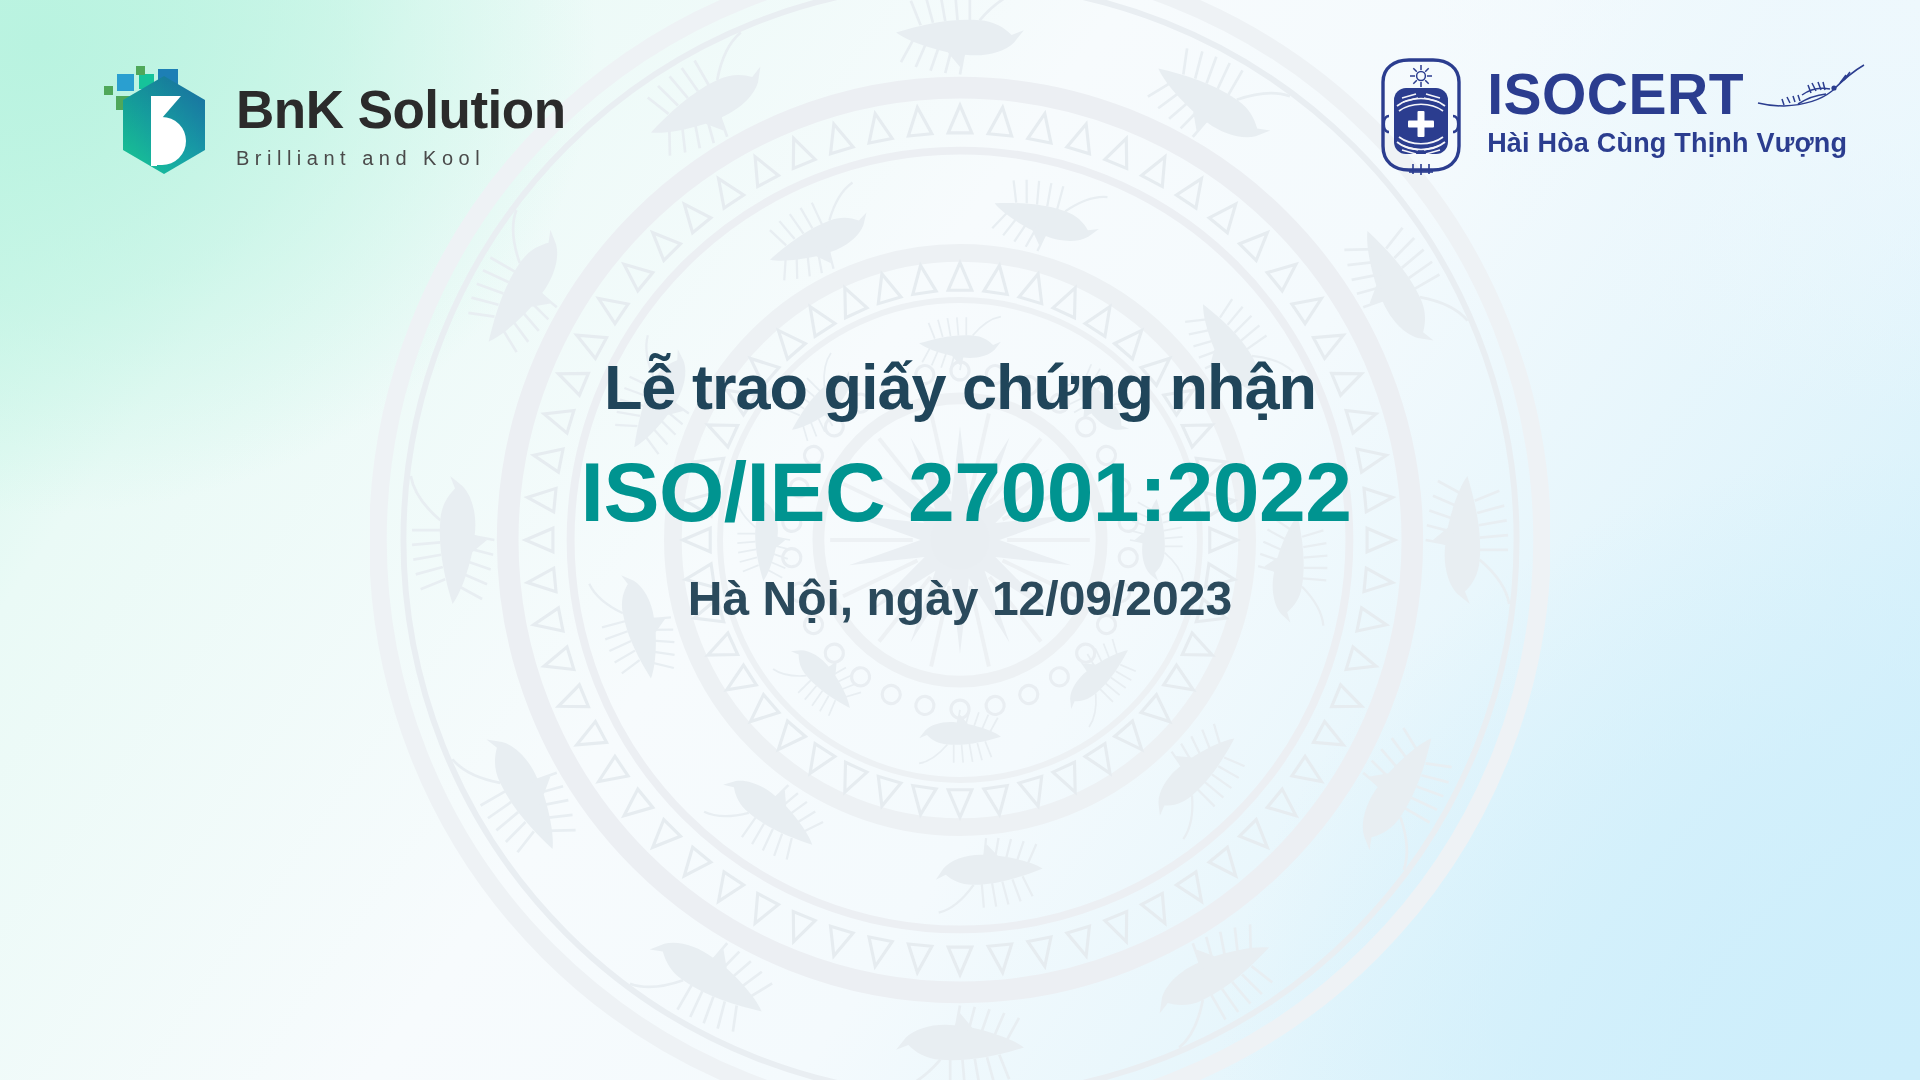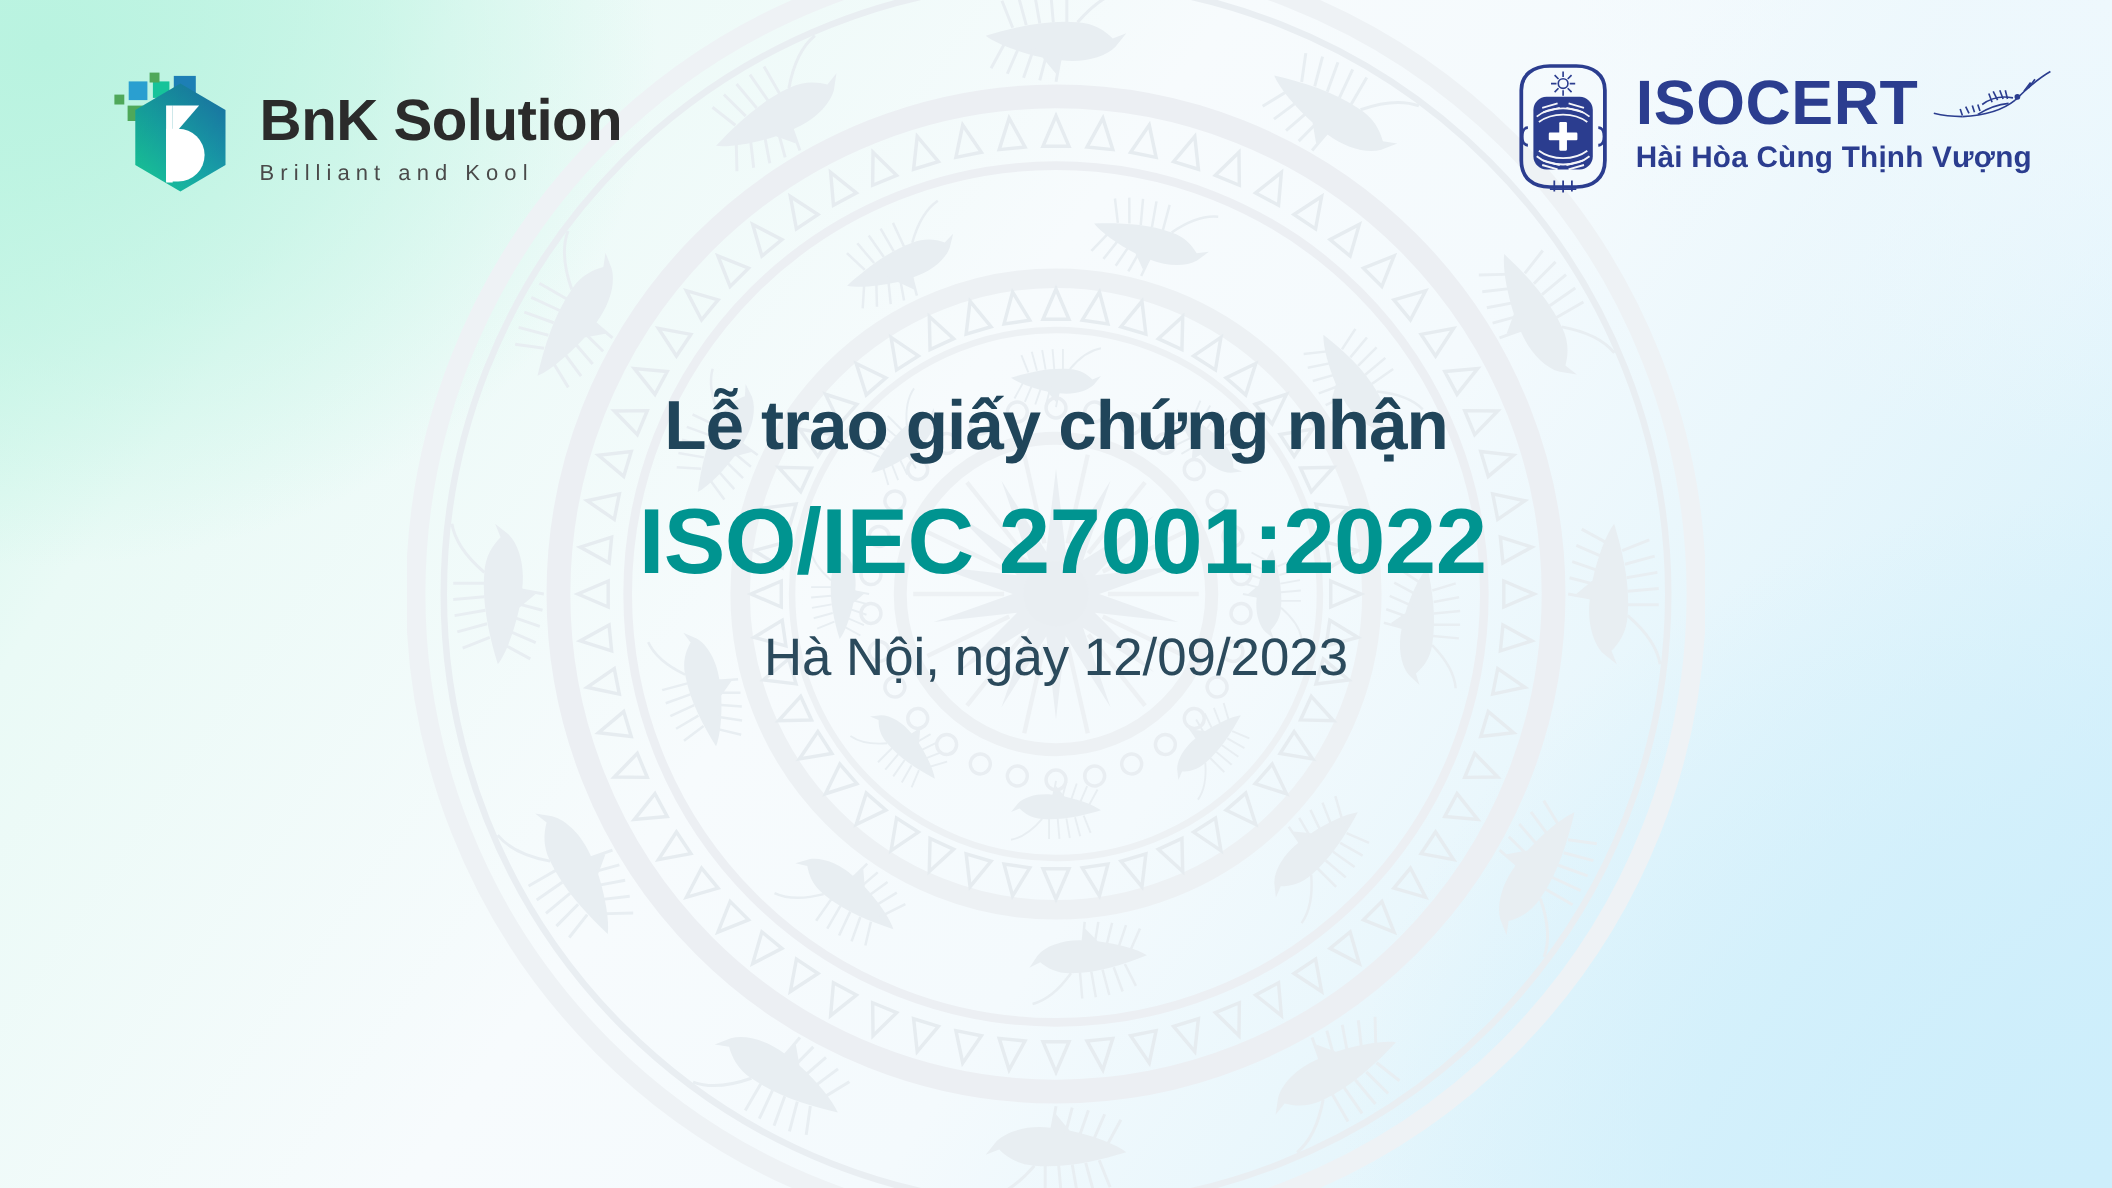--- a/index.html
+++ b/index.html
@@ -59,21 +59,21 @@
   }
   #main-title{
     font-size:63px;font-weight:700;color:#20455a;line-height:1.05;letter-spacing:-1px;
     margin:0;
   }
   #std-title{
     font-size:84px;font-weight:700;color:#009490;line-height:1.1;letter-spacing:-0.5px;
     margin:26px 0 0 12px;
   }
   #event-date{
-    font-size:48px;font-weight:400;color:#2b4a5c;line-height:1.1;letter-spacing:0px;
+    font-size:48px;font-weight:700;color:#2b4a5c;line-height:1.1;letter-spacing:0px;
     margin:34px 0 0 0;
   }
 </style>
 </head>
 <body>
 
 <div id="stage">
 
   <svg id="drum" viewBox="0 0 600 600" xmlns="http://www.w3.org/2000/svg" aria-hidden="true">
     <defs>

